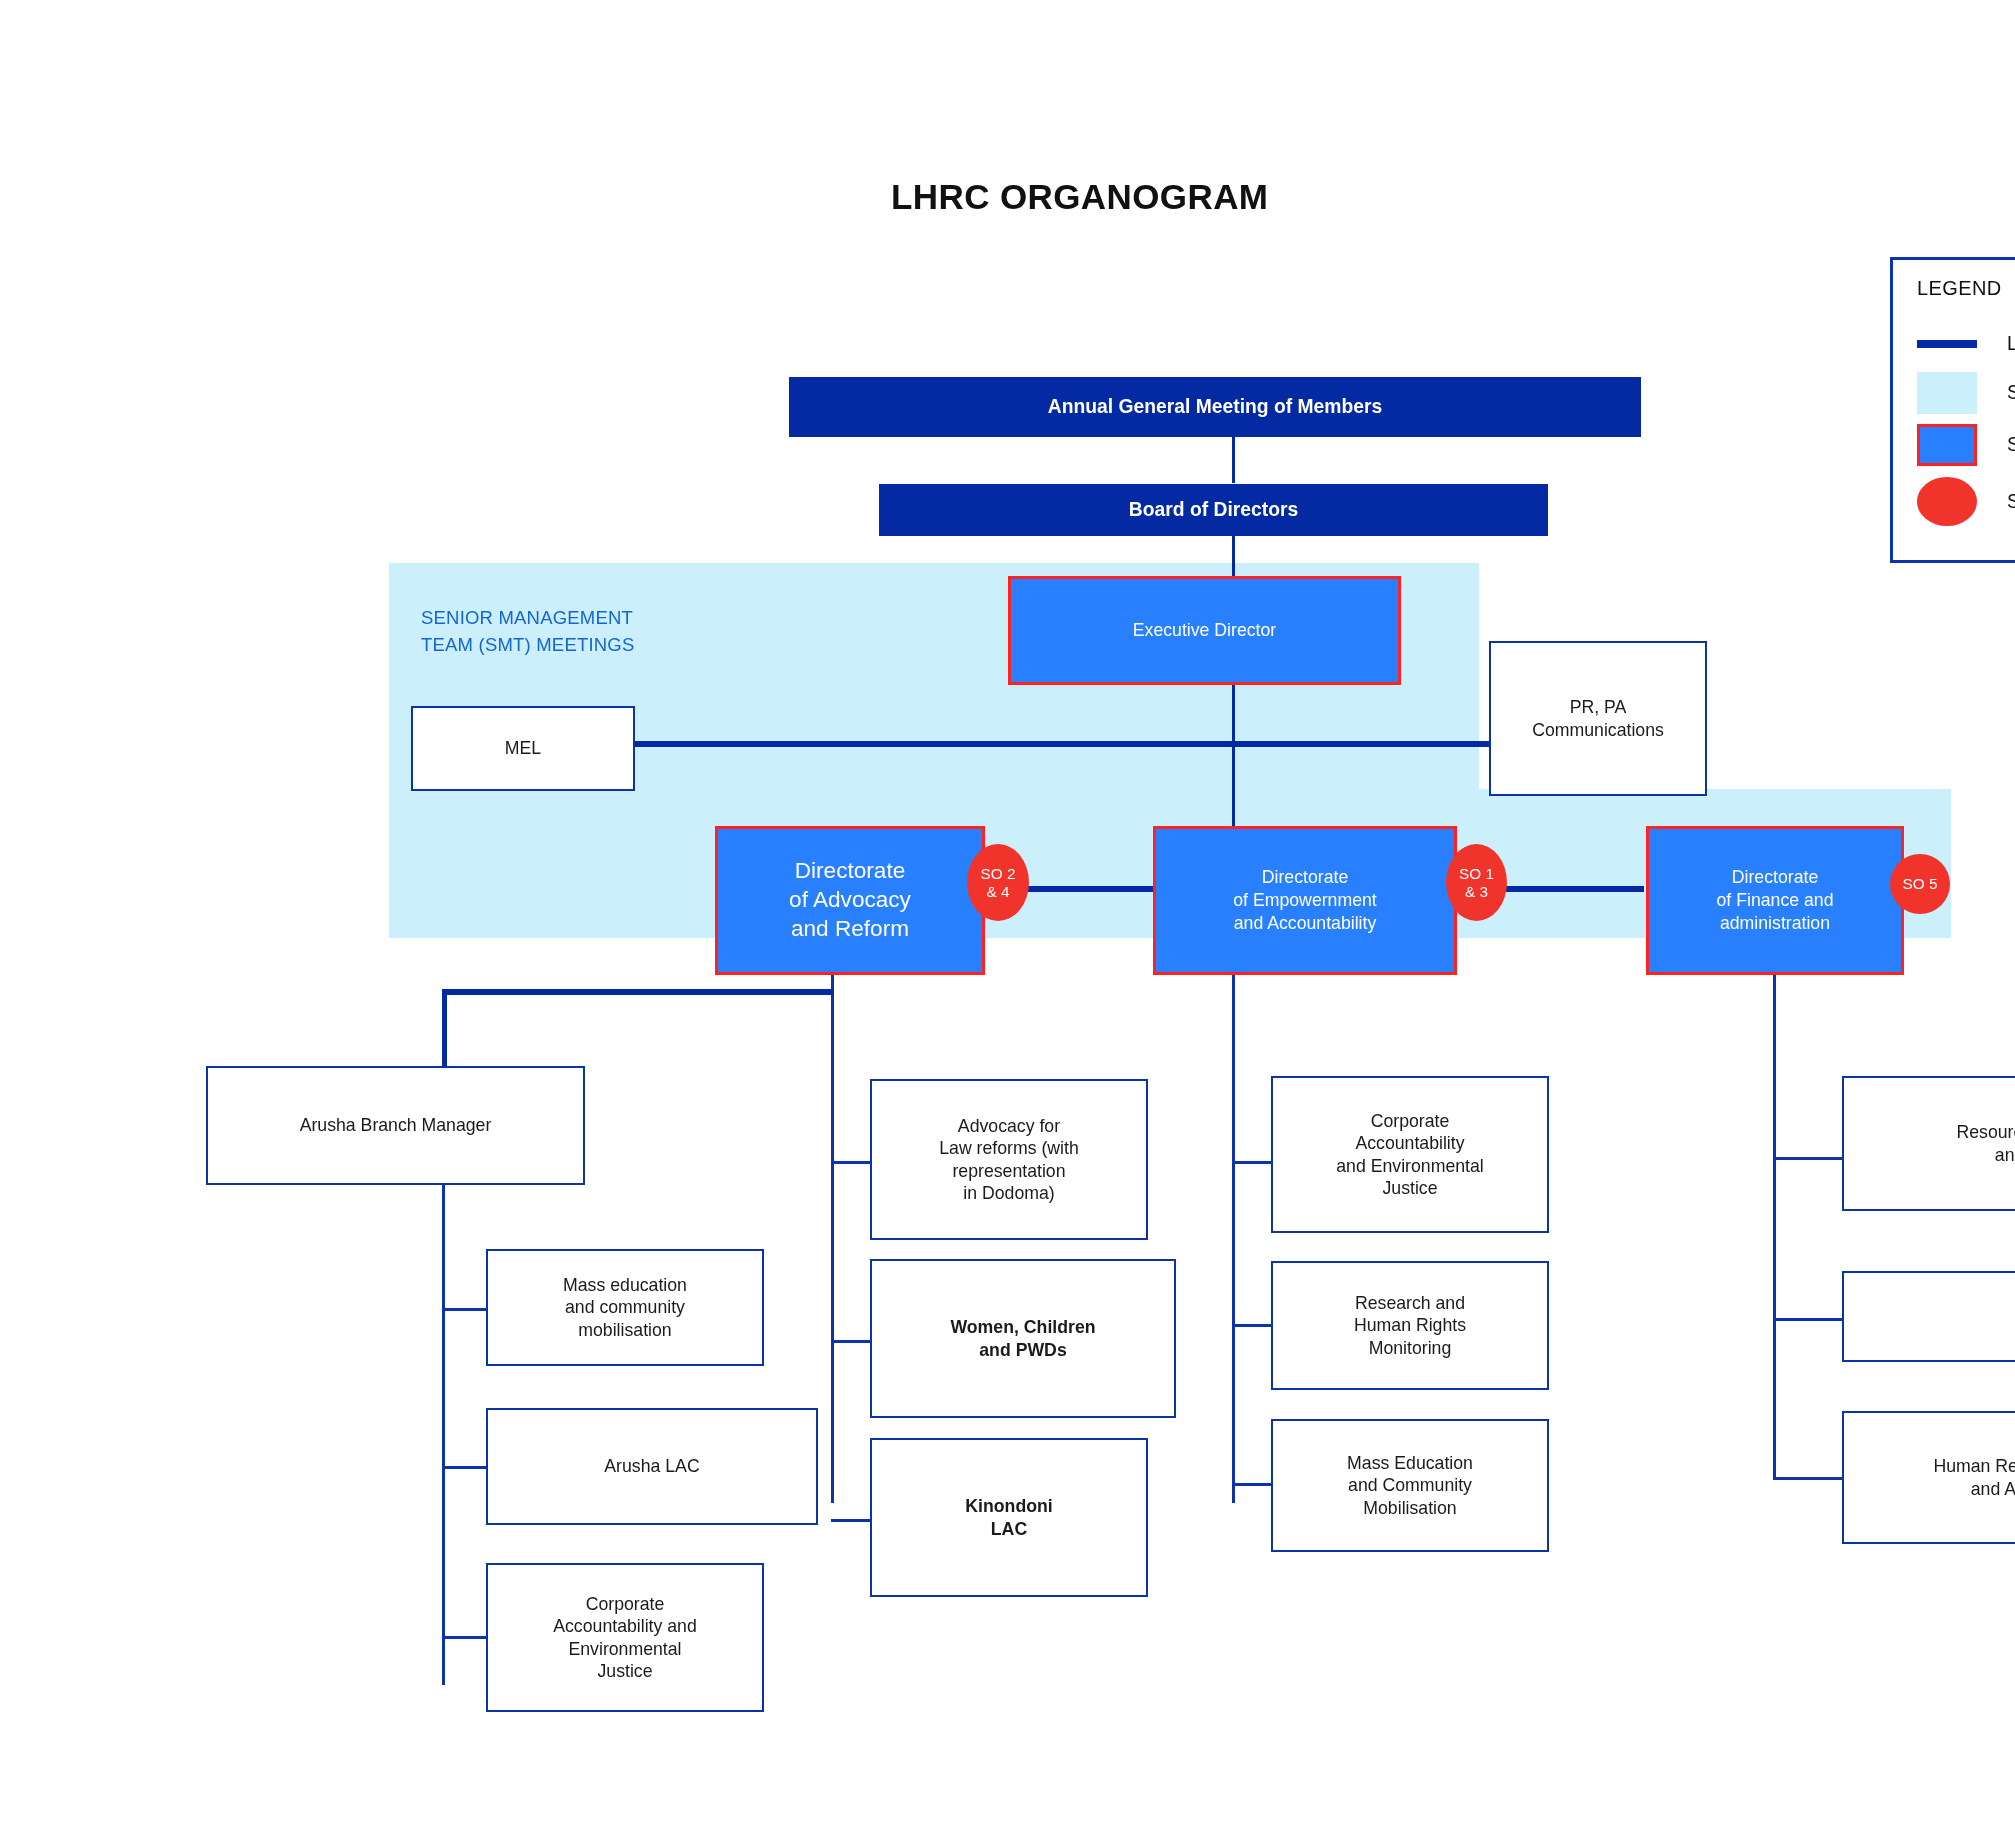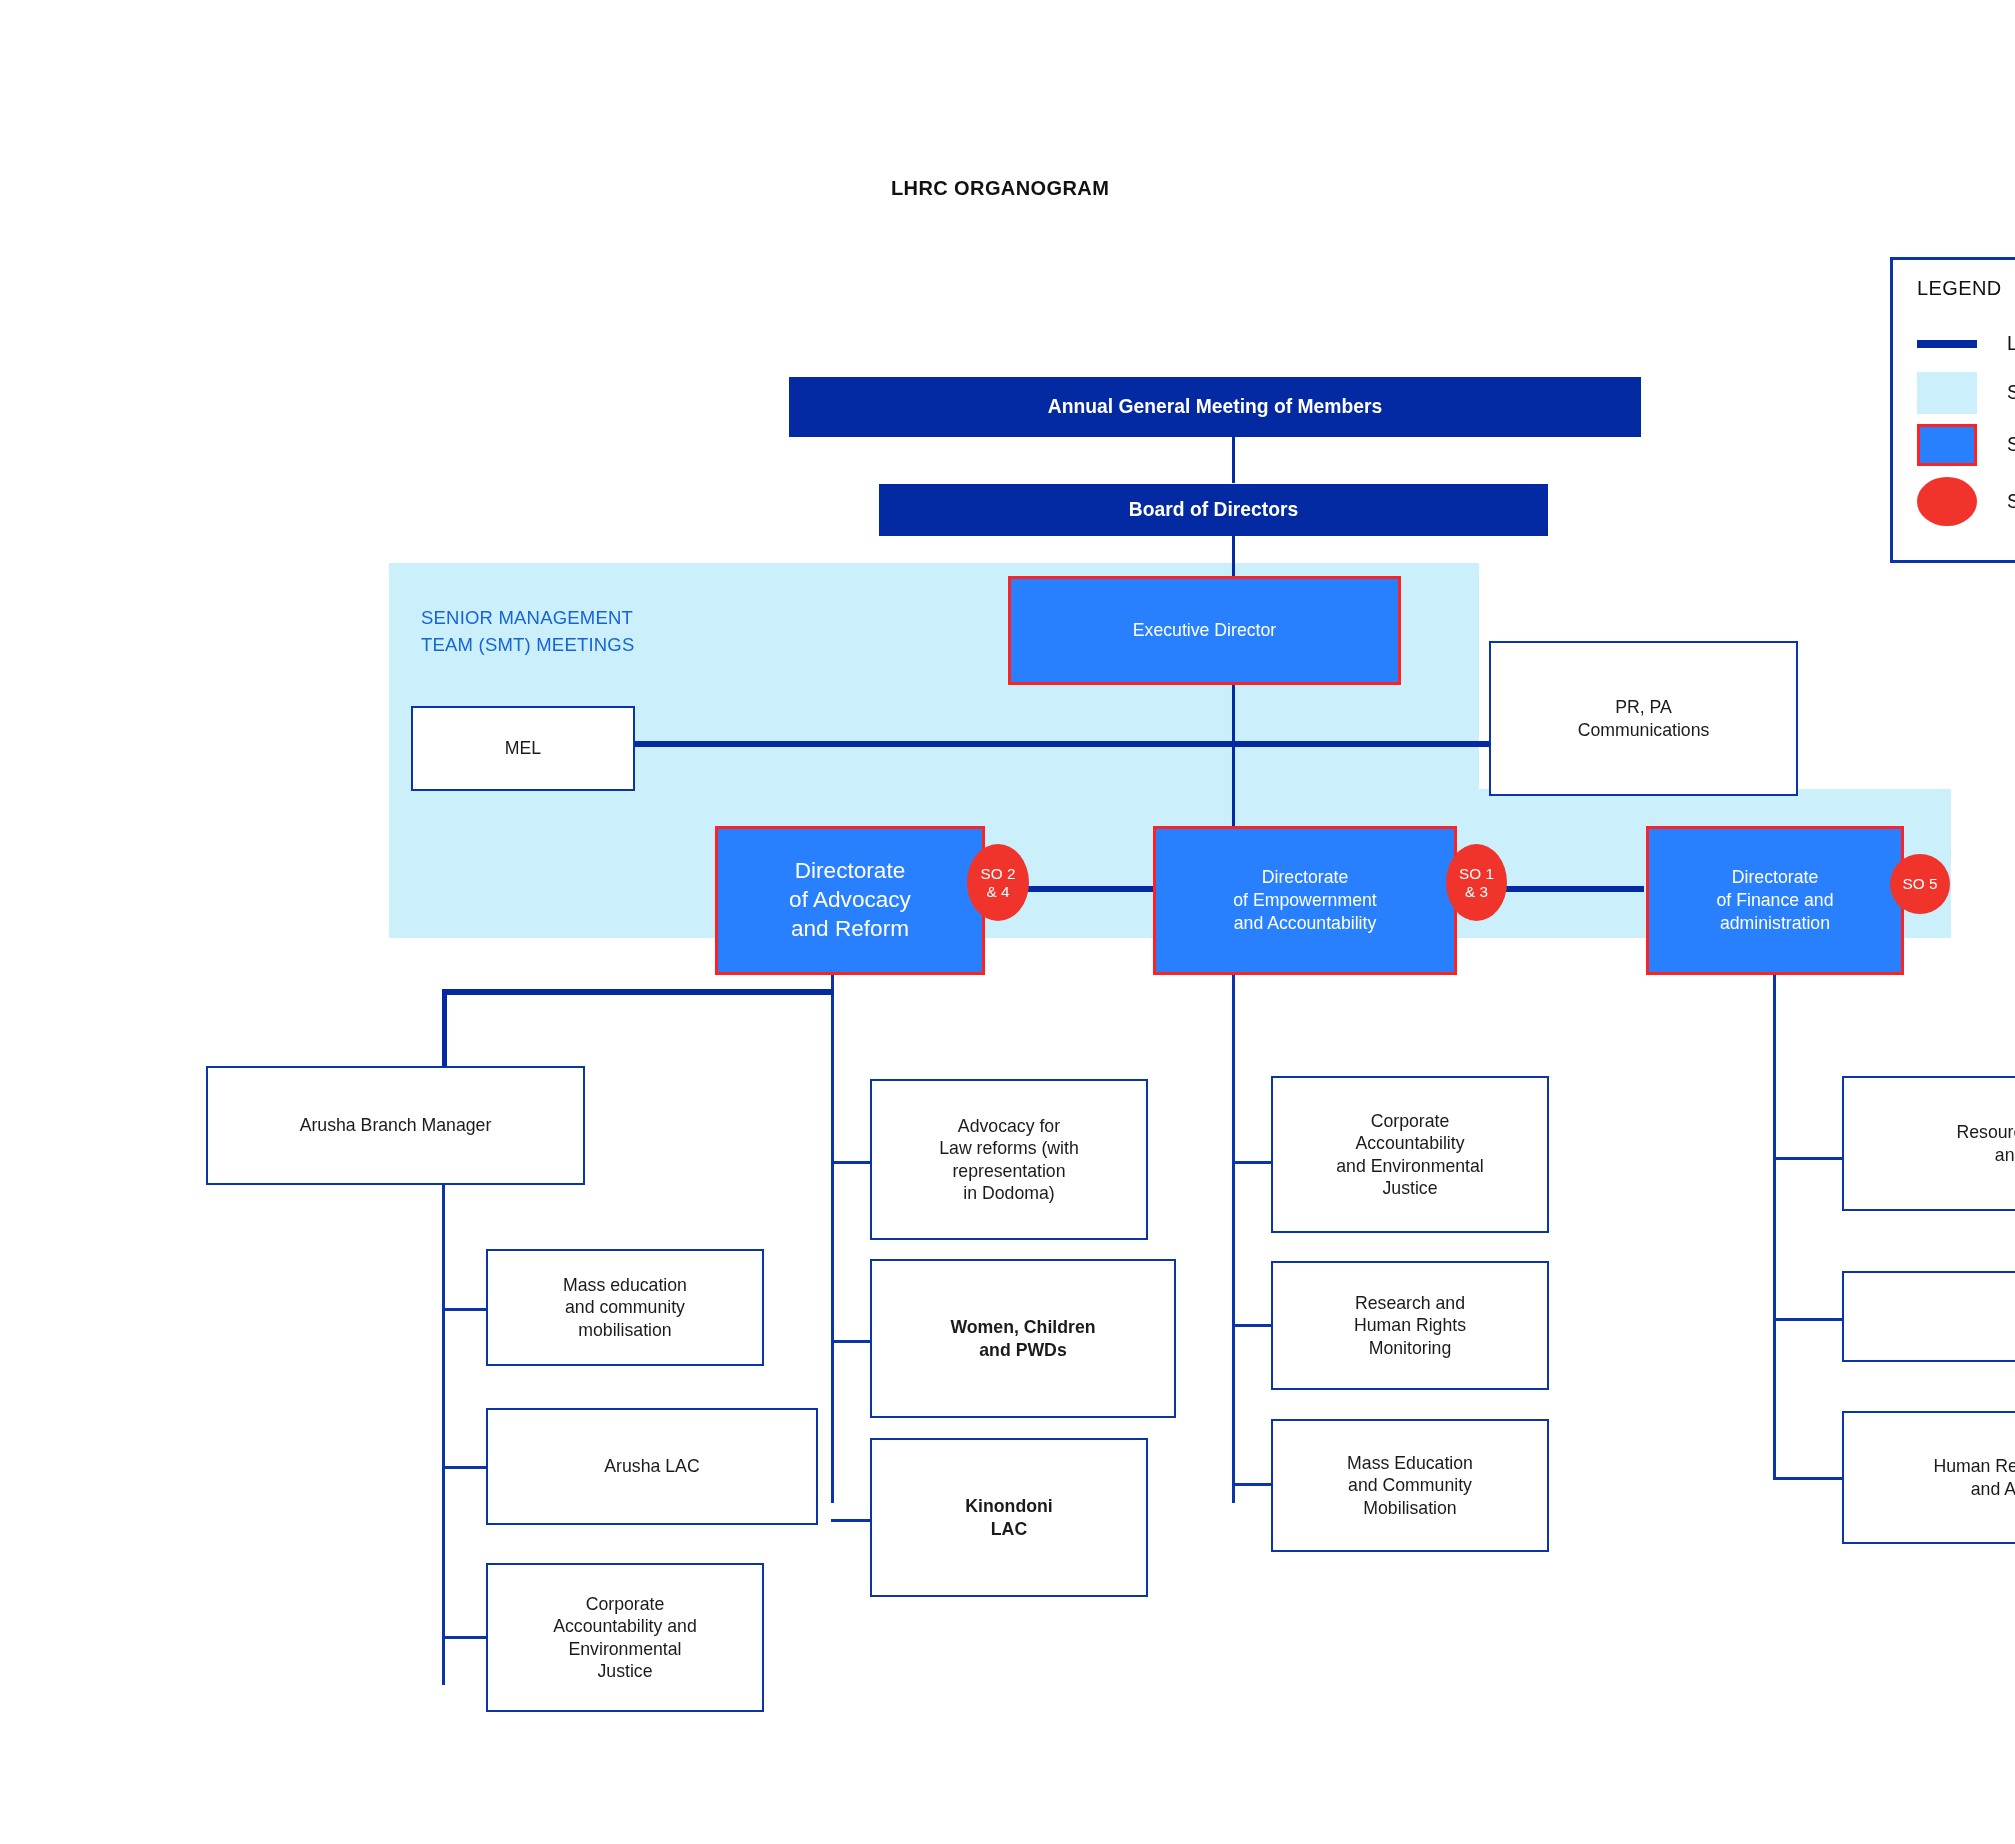--- a/index.html
+++ b/index.html
@@ -5,21 +5,21 @@
   html,body{margin:0;padding:0;background:#ffffff;}
   body{
     font-family:"Liberation Sans", sans-serif;
     width:2677px;height:1845px;position:relative;overflow:hidden;
   }
   #stage{position:absolute;left:0;top:0;width:2677px;height:1845px;}
 
   
   .title{
     position:absolute;left:891px;top:177px;
-    font-size:20px;font-weight:bold;color:#111111;letter-spacing:0.4px;
+    font-size:35px;font-weight:bold;color:#111111;letter-spacing:0.4px;
     white-space:nowrap;
   }
 
   
   .box{position:absolute;box-sizing:border-box;display:flex;align-items:center;justify-content:center;text-align:center;}
 
   .navy-box{
     background:#0329A3;color:#ffffff;font-weight:bold;font-size:19.3px;
   }
   .plain-box{
@@ -136,21 +136,21 @@
   <div class="ln h" style="left:1773px;top:1477px;width:69px;"></div>
 
   <div class="box navy-box" style="left:789px;top:377px;width:852px;height:60px;">Annual General Meeting of Members</div>
 
   <div class="box navy-box" style="left:879px;top:484px;width:669px;height:52px;">Board of Directors</div>
 
   <div class="box smt-box" style="left:1008px;top:576px;width:393px;height:109px;">Executive Director</div>
 
   <div class="box plain-box" style="left:411px;top:706px;width:224px;height:85px;white-space:pre-line;text-align:right;">MEL</div>
 
-  <div class="box plain-box" style="left:1489px;top:641px;width:309px;height:155px;white-space:pre-line;">PR, PA
+  <div class="box plain-box" style="left:1489px;top:641px;width:218px;height:155px;white-space:pre-line;">PR, PA
 Communications</div>
 
   <div class="box smt-box big" style="left:715px;top:826px;width:270px;height:149px;white-space:pre-line;">Directorate
 of Advocacy
 and Reform</div>
   <div class="so" style="left:967px;top:844px;width:62px;height:77px;">SO 2
 &amp; 4</div>
 
   <div class="box smt-box" style="left:1153px;top:826px;width:304px;height:149px;white-space:pre-line;">Directorate
 of Empowernment

